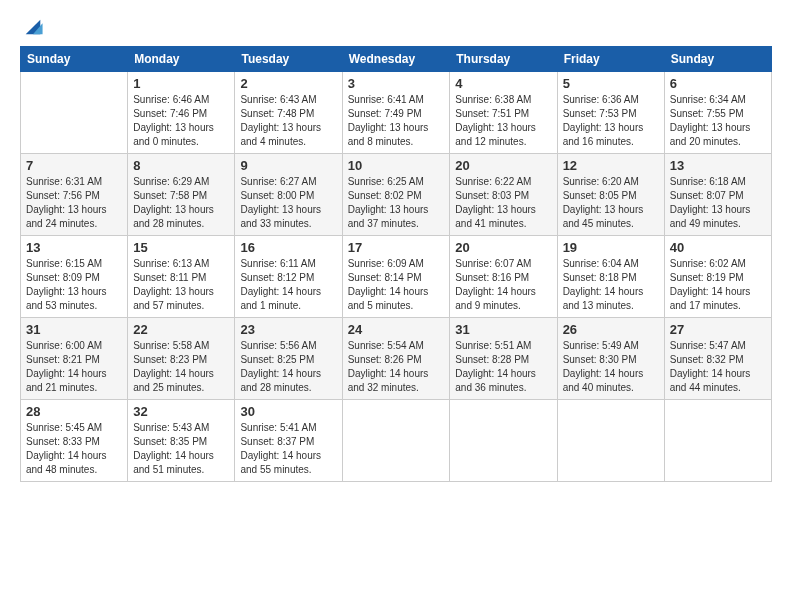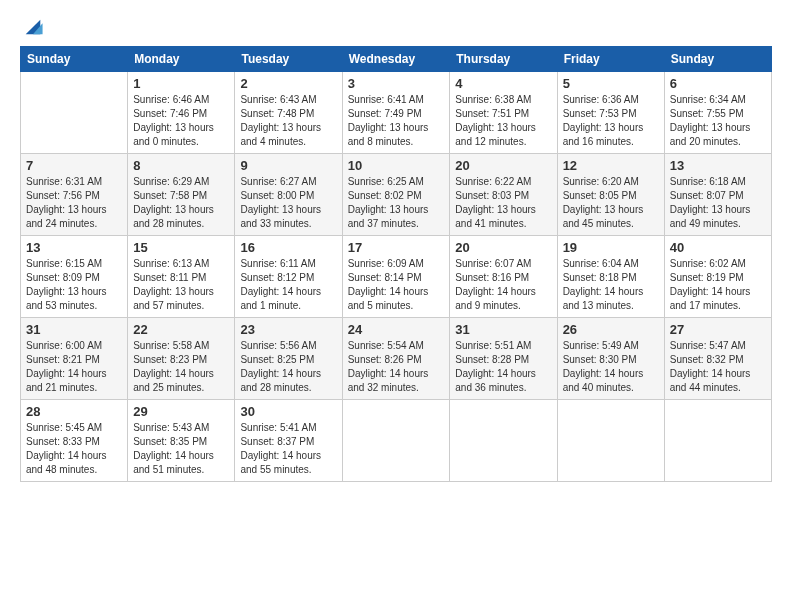--- a/index.html
+++ b/index.html
@@ -250,21 +250,21 @@
             <span class="day-num">27</span>
             <div class="day-info">Sunrise: 5:47 AM<br>Sunset: 8:32 PM<br>Daylight: 14 hours and 44 minutes.</div>
           </td>
         </tr>
         <tr>
           <td>
             <span class="day-num">28</span>
             <div class="day-info">Sunrise: 5:45 AM<br>Sunset: 8:33 PM<br>Daylight: 14 hours and 48 minutes.</div>
           </td>
           <td>
-            <span class="day-num">29</span>
+            <span class="day-num">32</span>
             <div class="day-info">Sunrise: 5:43 AM<br>Sunset: 8:35 PM<br>Daylight: 14 hours and 51 minutes.</div>
           </td>
           <td>
             <span class="day-num">30</span>
             <div class="day-info">Sunrise: 5:41 AM<br>Sunset: 8:37 PM<br>Daylight: 14 hours and 55 minutes.</div>
           </td>
           <td class="empty-cell"></td>
           <td class="empty-cell"></td>
           <td class="empty-cell"></td>
           <td class="empty-cell"></td>

